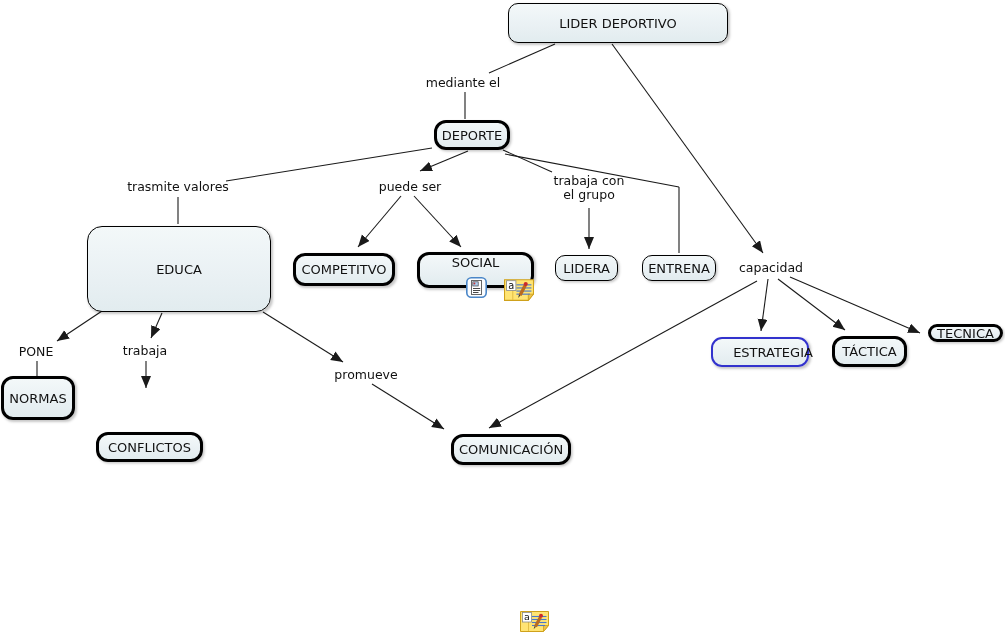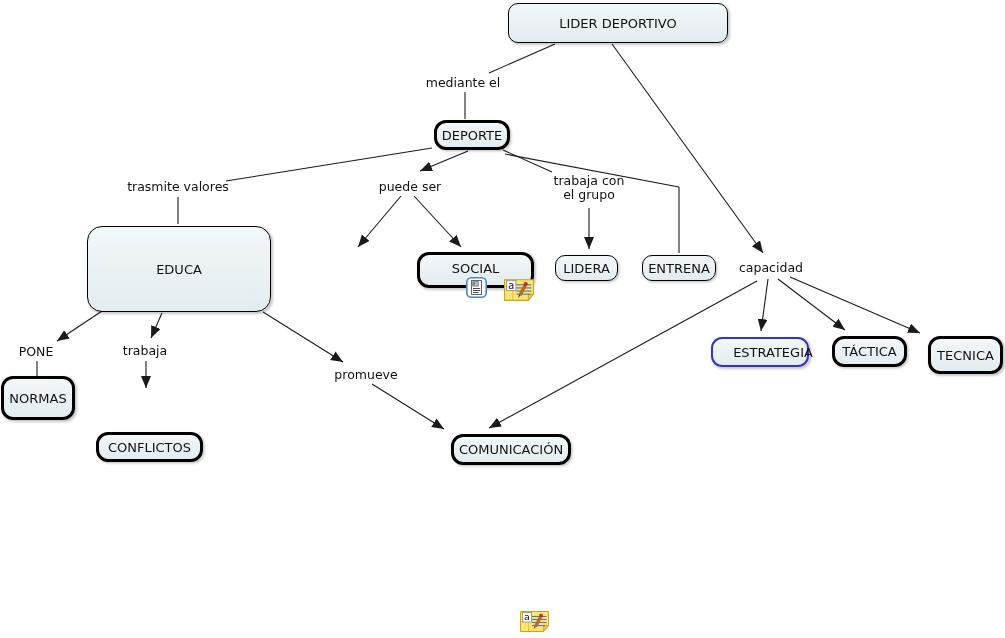--- a/index.html
+++ b/index.html
@@ -59,26 +59,27 @@
     <line x1="37" y1="361" x2="37" y2="388" marker-end="url(#arw)"></line>
     <line x1="162" y1="313" x2="151" y2="338" marker-end="url(#arw)"></line>
     <line x1="146" y1="361" x2="146" y2="388" marker-end="url(#arw)"></line>
     <line x1="263" y1="312" x2="343" y2="362" marker-end="url(#arw)"></line>
     <line x1="372" y1="384" x2="444" y2="429" marker-end="url(#arw)"></line>
   </svg>
 
   <div class="node" style="left:508px;top:3px;width:220px;height:40px;">LIDER DEPORTIVO</div>
   <div class="node thick" style="left:426px;top:120px;width:76px;height:30px;margin-left:8px;">DEPORTE</div>
   <div class="node big" style="left:87px;top:226px;width:184px;height:86px;">EDUCA</div>
-  <div class="node thick" style="left:417px;top:252px;width:117px;height:36px;align-items:flex-start;padding-top:6px;">SOCIAL</div>
+  <div class="node thick" style="left:293px;top:253px;width:102px;height:33px;">COMPETITVO</div>
+  <div class="node thick" style="left:417px;top:252px;width:117px;height:36px;align-items:flex-start;">SOCIAL</div>
   <div class="node" style="left:555px;top:255px;width:63px;height:26px;">LIDERA</div>
   <div class="node" style="left:642px;top:255px;width:74px;height:26px;">ENTRENA</div>
   <div class="node blue" style="left:711px;top:337px;width:98px;height:30px;">ESTRATEGIA</div>
   <div class="node thick" style="left:832px;top:336px;width:75px;height:31px;">TÁCTICA</div>
-  <div class="node thick" style="left:928px;top:336px;width:75px;height:38px;">TECNICA</div>
+  <div class="node thick" style="left:928px;top:324px;width:75px;height:18px;">TECNICA</div>
   <div class="node thick" style="left:1px;top:376px;width:74px;height:44px;">NORMAS</div>
   <div class="node thick" style="left:96px;top:393px;width:107px;height:30px;margin-top:39px;">CONFLICTOS</div>
   <div class="node thick" style="left:419px;top:434px;width:120px;height:31px;margin-left:32px;">COMUNICACIÓN</div>
 
   <div class="link-label" style="left:463px;top:76px;">mediante el</div>
   <div class="link-label" style="left:178px;top:180px;">trasmite valores</div>
   <div class="link-label" style="left:410px;top:180px;">puede ser</div>
   <div class="link-label" style="left:589px;top:174px;">
     <div>trabaja con</div>
     <div>el grupo</div>

